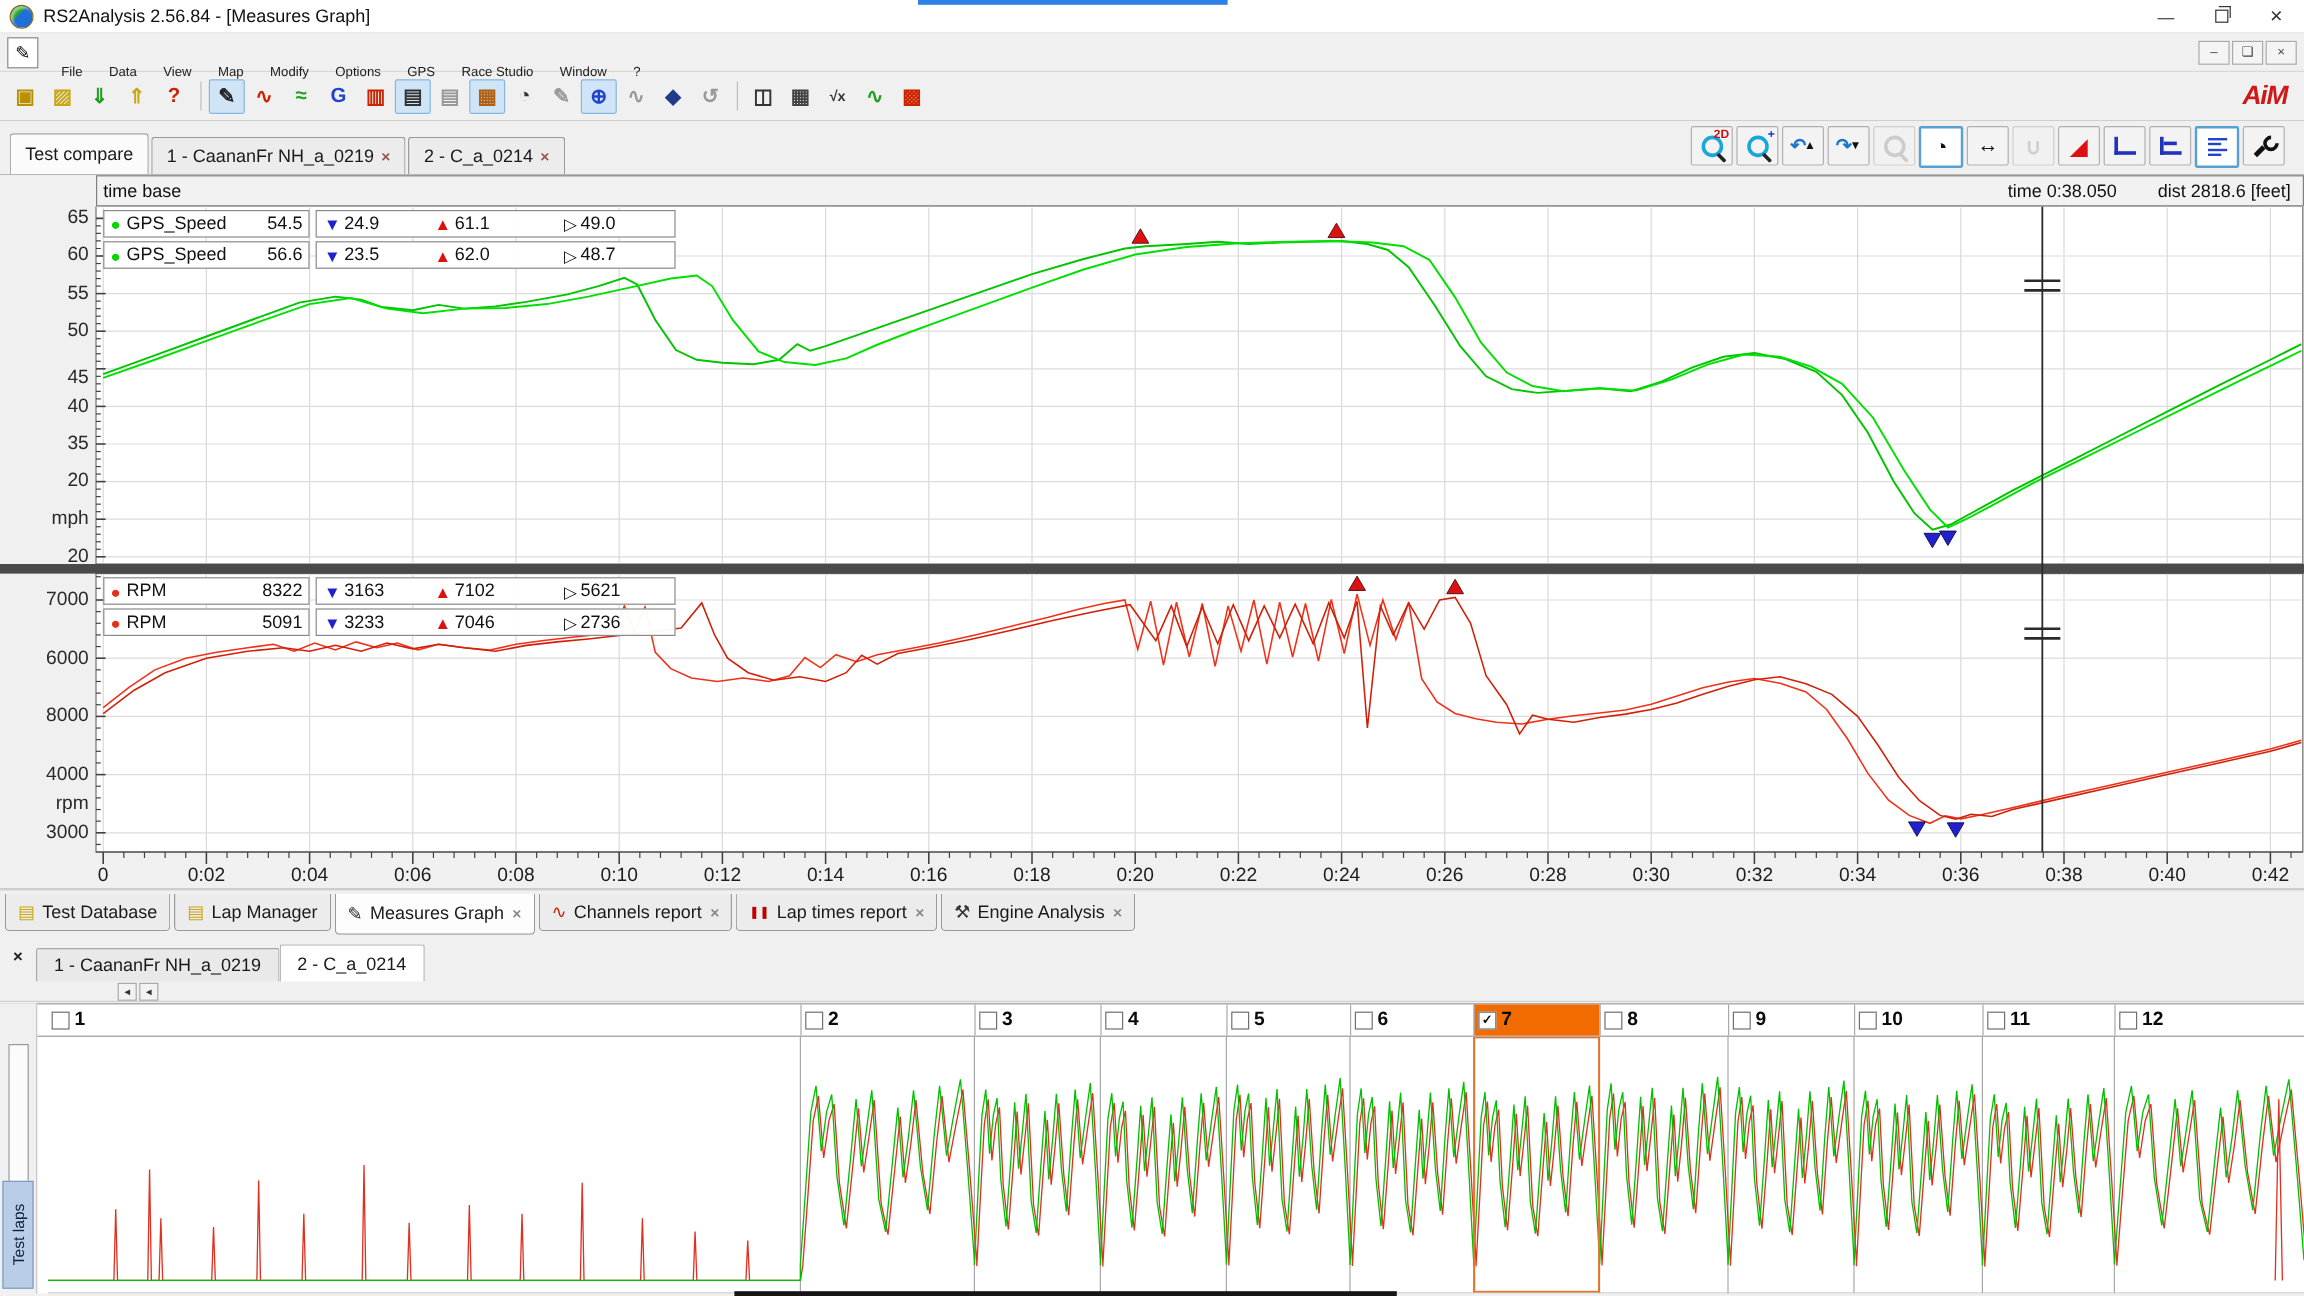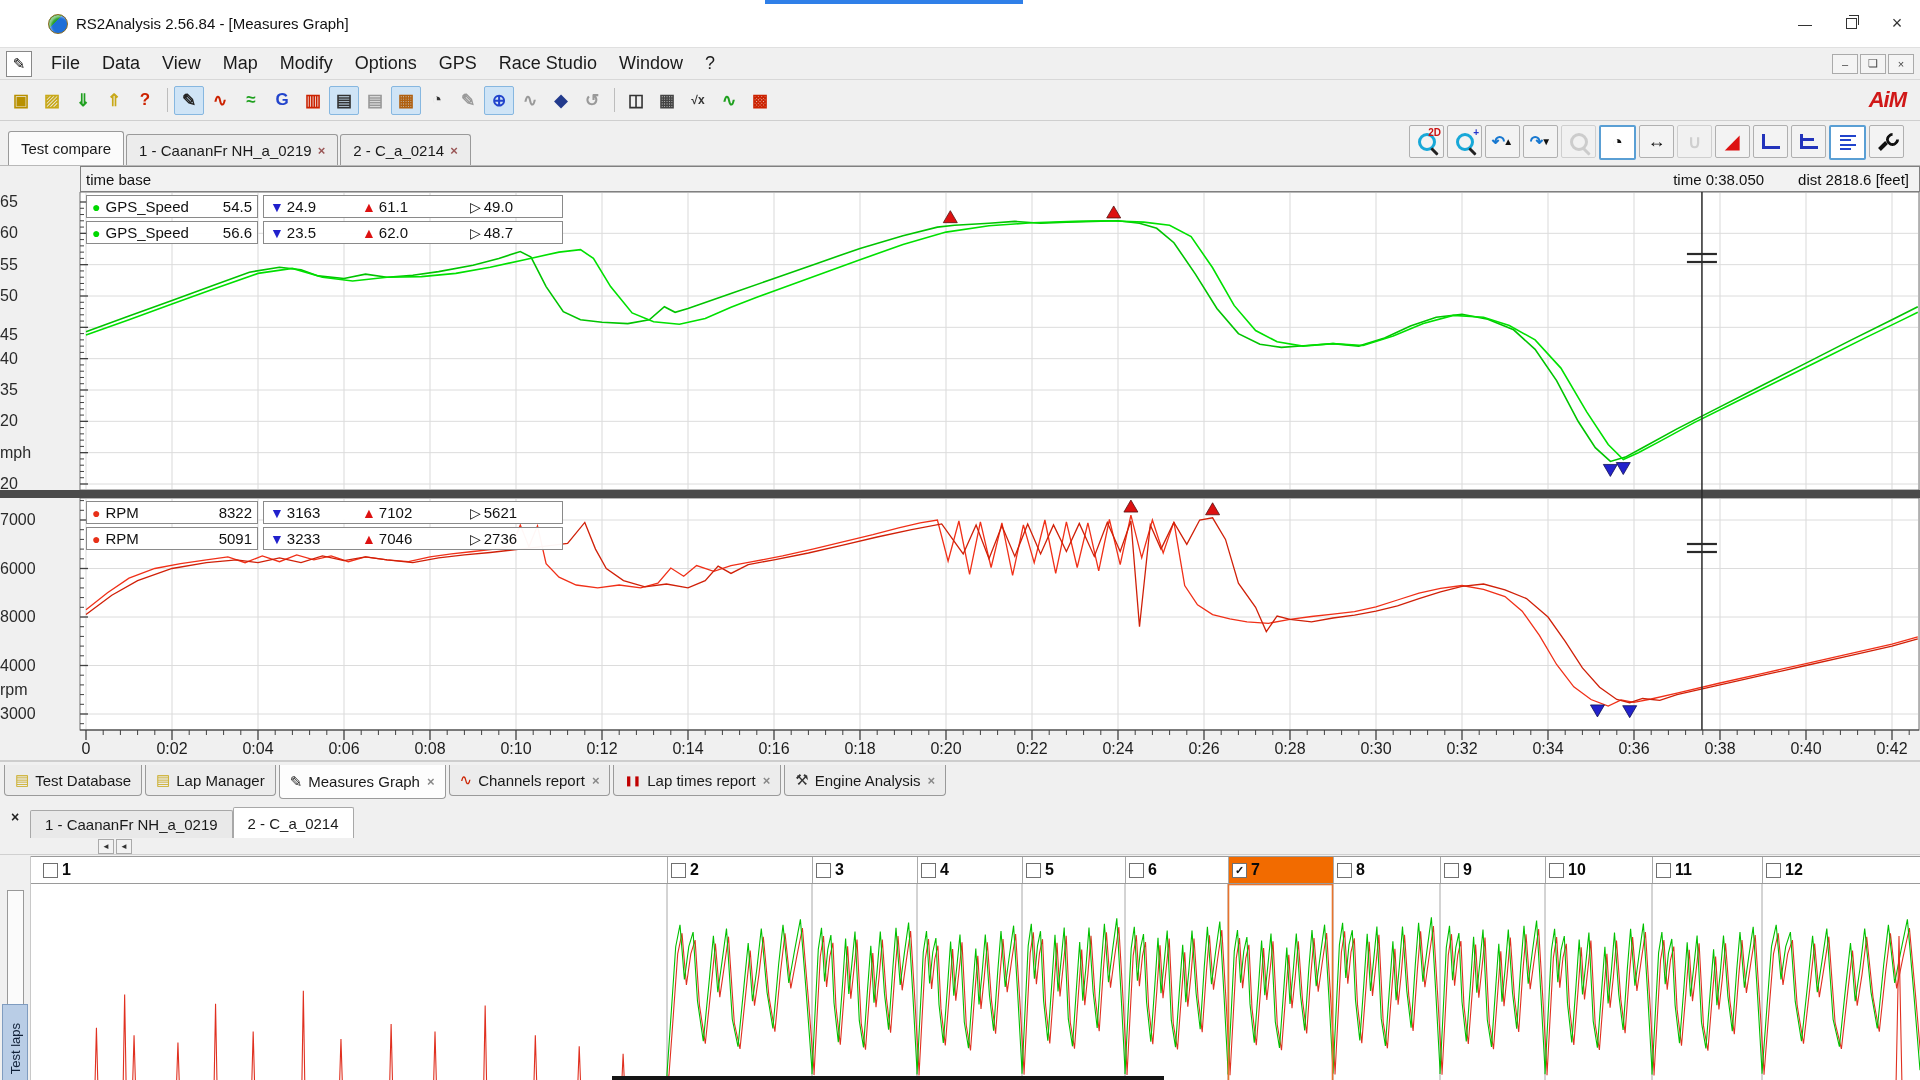--- a/index.html
+++ b/index.html
@@ -1,27 +1,27 @@
 <!DOCTYPE html>
 <html><head>
 <meta charset="utf-8">
 <style>
   html,body{margin:0;padding:0;background:#e8e8e8;}
   body{width:1920px;height:1080px;position:relative;font-family:"Liberation Sans",sans-serif;overflow:hidden;background:#f0f0f0;}
-  .titlebar{height:48px;background:#ffffff;display:flex;align-items:center;border-bottom:1px solid #e0e0e0;box-sizing:border-box;padding-left:40px;}
+  .titlebar{height:28px;background:#ffffff;display:flex;align-items:center;border-bottom:1px solid #e0e0e0;box-sizing:border-box;}
   .app-icon{width:18px;height:18px;border-radius:50%;margin:0 8px 0 8px;background:linear-gradient(135deg,#2aa12a 0 38%,#1e6fd8 38% 100%);border:1px solid #8a6a20;box-shadow:inset 2px 2px 2px rgba(255,255,255,.5);}
   .title-text{font-size:15px;color:#111;}
   .win-controls{margin-left:auto;display:flex;height:100%;}
   .win-btn{width:46px;height:100%;display:flex;align-items:center;justify-content:center;color:#333;font-size:14px;}
   .restore-glyph{width:9px;height:9px;border:1px solid #333;position:relative;background:#fff;}
   .restore-glyph::before{content:"";position:absolute;left:2px;top:-4px;width:9px;height:9px;border:1px solid #333;border-bottom:none;border-left:none;}
   .top-blue-strip{position:absolute;left:765px;top:0;width:258px;height:4px;background:#2f7fe8;z-index:50;}
   .menubar{height:32px;background:#f0f0f0;display:flex;align-items:center;border-bottom:1px solid #d8d8d8;box-sizing:border-box;}
   .menu-pen{width:24px;height:24px;background:#fff;border:1px solid #888;margin:0 8px 0 6px;display:flex;align-items:center;justify-content:center;font-size:15px;}
-  .menu-item{padding:0 11px;font-size:18px;color:#1a1a1a;height:100%;display:flex;align-items:center;}
+  .menu-item{padding:16px 11px;font-size:11px;color:#1a1a1a;height:100%;display:flex;align-items:center;}
   .mdi-controls{margin-left:auto;display:flex;gap:2px;margin-right:6px;}
   .mdi-btn{width:24px;height:18px;border:1px solid #aaa;background:#f4f4f4;display:flex;align-items:center;justify-content:center;font-size:11px;color:#444;}
   .toolbar{height:41px;background:#f0f0f0;display:flex;align-items:center;border-bottom:1px solid #cfcfcf;box-sizing:border-box;padding-left:6px;}
   .tbtn{width:28px;height:27px;display:flex;align-items:center;justify-content:center;font-size:17px;font-weight:bold;border:1px solid transparent;border-radius:2px;margin-right:1px;}
   .tbtn.active{background:#cfe4f6;border-color:#86b7e0;}
   .tsep{width:1px;height:24px;background:#bdbdbd;margin:0 6px;}
   .aim-logo{margin-left:auto;margin-right:14px;font-size:22px;font-weight:bold;font-style:italic;color:#d01818;letter-spacing:-1px;}
   .tabrow{height:45px;background:#f0f0f0;display:flex;box-sizing:border-box;border-bottom:1px solid #b8b8b8;position:relative;}
   .doc-tabs{display:flex;align-items:flex-end;padding-left:8px;}
   .doc-tab{height:30px;display:flex;align-items:center;padding:0 12px;font-size:15px;color:#1a1a1a;background:#ececec;border:1px solid #9a9a9a;border-bottom:none;border-radius:3px 3px 0 0;margin-right:2px;}
@@ -44,21 +44,21 @@
   .listicon i:nth-child(odd){width:100%;}.listicon i:nth-child(even){width:70%;}
   .wrench{width:18px;height:18px;position:relative;}
   .wrench::before{content:"";position:absolute;left:8px;top:0;width:7px;height:7px;border:3px solid #111;border-radius:50%;border-top-color:transparent;transform:rotate(45deg);}
   .wrench::after{content:"";position:absolute;left:3px;top:8px;width:4px;height:10px;background:#111;transform:rotate(45deg);}
   .timebase{height:26px;box-sizing:border-box;position:relative;background:#f0f0f0;}
   .timebase-box{position:absolute;left:80px;right:0;top:0;bottom:0;border:1px solid #808080;background:#f2f2f2;display:flex;align-items:center;font-size:15px;color:#111;box-sizing:border-box;}
   .timebase-box .lbl{padding-left:5px;}
   .timebase-right{margin-left:auto;display:flex;gap:34px;padding-right:10px;}
   .graph-area{position:relative;height:568px;background:#f0f0f0;}
   .graph-area svg{position:absolute;left:0;top:0;}
-  .ylab{position:absolute;width:74px;text-align:left;font-size:16px;color:#2a2a2a;z-index:5;}
+  .ylab{position:absolute;width:74px;text-align:right;font-size:16px;color:#2a2a2a;z-index:5;}
   .legend{position:absolute;z-index:6;}
   .leg-row{display:flex;height:23px;margin-bottom:3px;font-size:15px;color:#111;}
   .leg-box{background:rgba(255,255,255,.96);border:1px solid #8a8a8a;display:flex;align-items:center;box-sizing:border-box;height:100%;}
   .leg-name{width:172px;padding:0 5px;margin-right:5px;}
   .leg-name .dot{font-size:14px;margin-right:5px;}
   .leg-name .nm{flex:1;}
   .leg-stats{width:300px;padding:0 6px;display:flex;}
   .leg-stats .cell{display:flex;align-items:center;gap:3px;}
   .leg-stats .c-min{width:92px;}.leg-stats .c-max{width:108px;}.leg-stats .c-avg{width:86px;}
   .tri-min{color:#2020cc;font-size:14px;}

